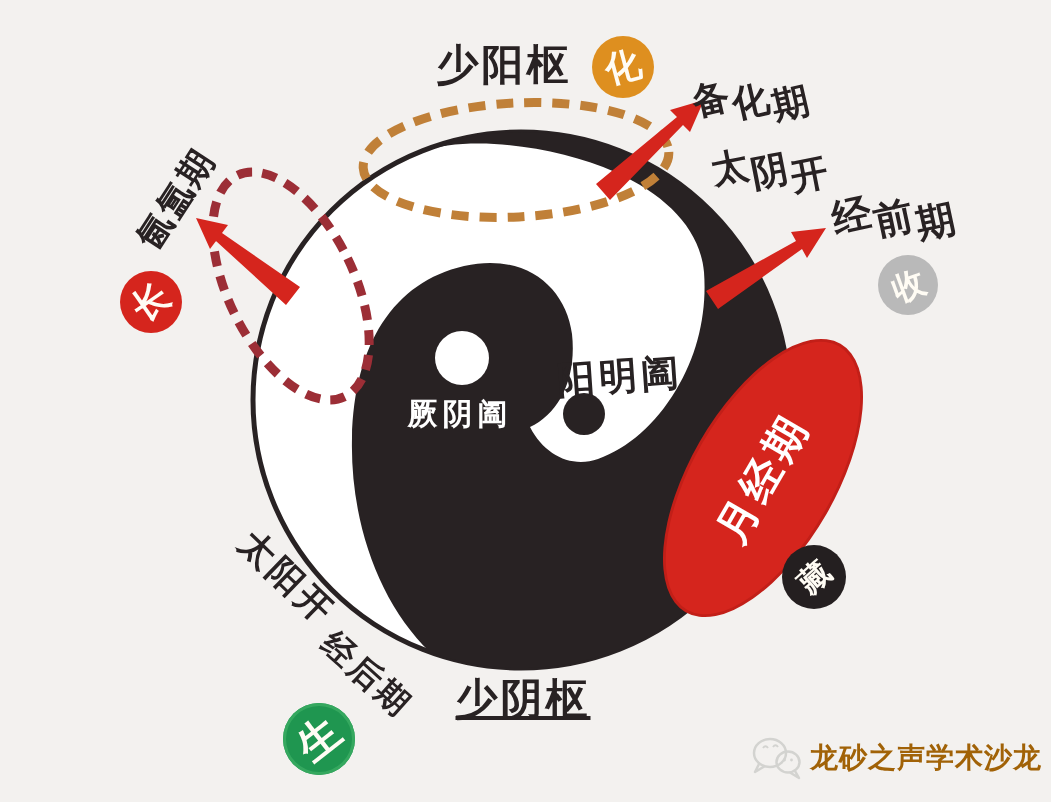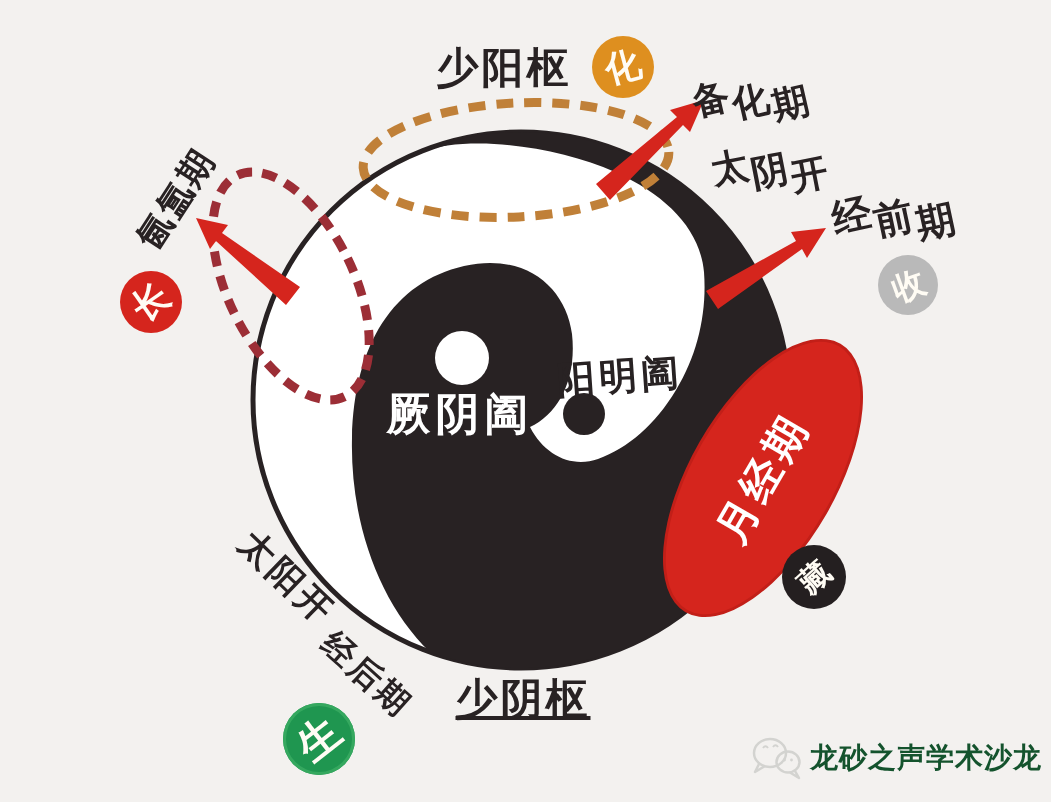--- a/index.html
+++ b/index.html
@@ -43,21 +43,21 @@
     border: 3px solid #C21F18;
     border-radius: 50%;
     display:flex; align-items:center; justify-content:center;
   }
   .menses .txt {
     color:#FFF; font-weight:900; font-size:42px; letter-spacing:5px; line-height:1;
   }
   .watermark {
     position:absolute; left:748px; top:731px;
     display:flex; align-items:center; gap:6px;
-    color:#14532d;
+    color:#a16207;
   }
   .watermark .wtxt { font-size:28px; font-weight:700; letter-spacing:1px; }
 </style>
 </head>
 <body>
 
 <div id="stage">
 
   <svg class="base" width="1051" height="802" viewBox="0 0 1051 802">
 
@@ -84,31 +84,31 @@
 
     <polygon points="610,200 683,125 690,132 704,100 670,110 677,117 596,184" fill="#D5251D"></polygon>
     <polygon points="718,309 802,249 807,258 826,228 791,232 796,241 706,291" fill="#D5251D"></polygon>
     <polygon points="286,305 216,241 210,249 196,218 228,225 222,233 300,287" fill="#D5251D"></polygon>
   </svg>
 
   <div class="menses">
     <span class="txt">月经期</span>
   </div>
 
-  <div class="lbl" style="left:504px; top:68px; font-size:42px; letter-spacing:3px;">少阳枢</div>
+  <div class="lbl" style="left:504px; top:68px; font-size:42px; letter-spacing:3px;font-family:Liberation Mono, monospace;">少阳枢</div>
 
   <div class="lbl" style="left:752px; top:101px; font-size:37px; letter-spacing:3px; --r:3deg;"><span style="display: inline-block; transform: rotate(-16deg);">备</span><span style="display: inline-block; transform: rotate(-16deg);">化</span><span style="display: inline-block; transform: rotate(-16deg);">期</span></div>
 
   <div class="lbl" style="left:771px; top:171px; font-size:37px; letter-spacing:3px; --r:5deg;"><span style="display: inline-block; transform: rotate(-16deg);">太</span><span style="display: inline-block; transform: rotate(-16deg);">阴</span><span style="display: inline-block; transform: rotate(-16deg);">开</span></div>
 
   <div class="lbl" style="left:895px; top:218px; font-size:39px; letter-spacing:3px; --r:4deg;"><span style="display: inline-block; transform: rotate(-16deg);">经</span><span style="display: inline-block; transform: rotate(-16deg);">前</span><span style="display: inline-block; transform: rotate(-16deg);">期</span></div>
 
   <div class="lbl" style="left:176px; top:199px; font-size:35px; letter-spacing:2px; --r:-57deg;">氤氲期</div>
 
-  <div class="lbl white" style="left:460px; top:414px; font-size:44px; letter-spacing:5px;">厥阴阖</div>
+  <div class="lbl white" style="left:460px; top:414px; font-size:30px; letter-spacing:5px;">厥阴阖</div>
 
   <div class="lbl" style="left:620px; top:376px; font-size:38px; letter-spacing:4px; --r:-4deg;">阳明阖</div>
 
   <div class="lbl" style="left:287px; top:578px; font-size:35px; letter-spacing:4px; --r:44deg;">太阳开</div>
 
   <div class="lbl" style="left:367px; top:674px; font-size:33px; letter-spacing:3px; --r:42deg;">经后期</div>
 
   <div class="lbl" style="left:523px; top:699px; font-size:42px; letter-spacing:3px;text-decoration:underline;">少阴枢</div>
 
   <div class="badge badge-hua" style="left:623px; top:67px; width:62px; height:62px; font-size:36px;">

